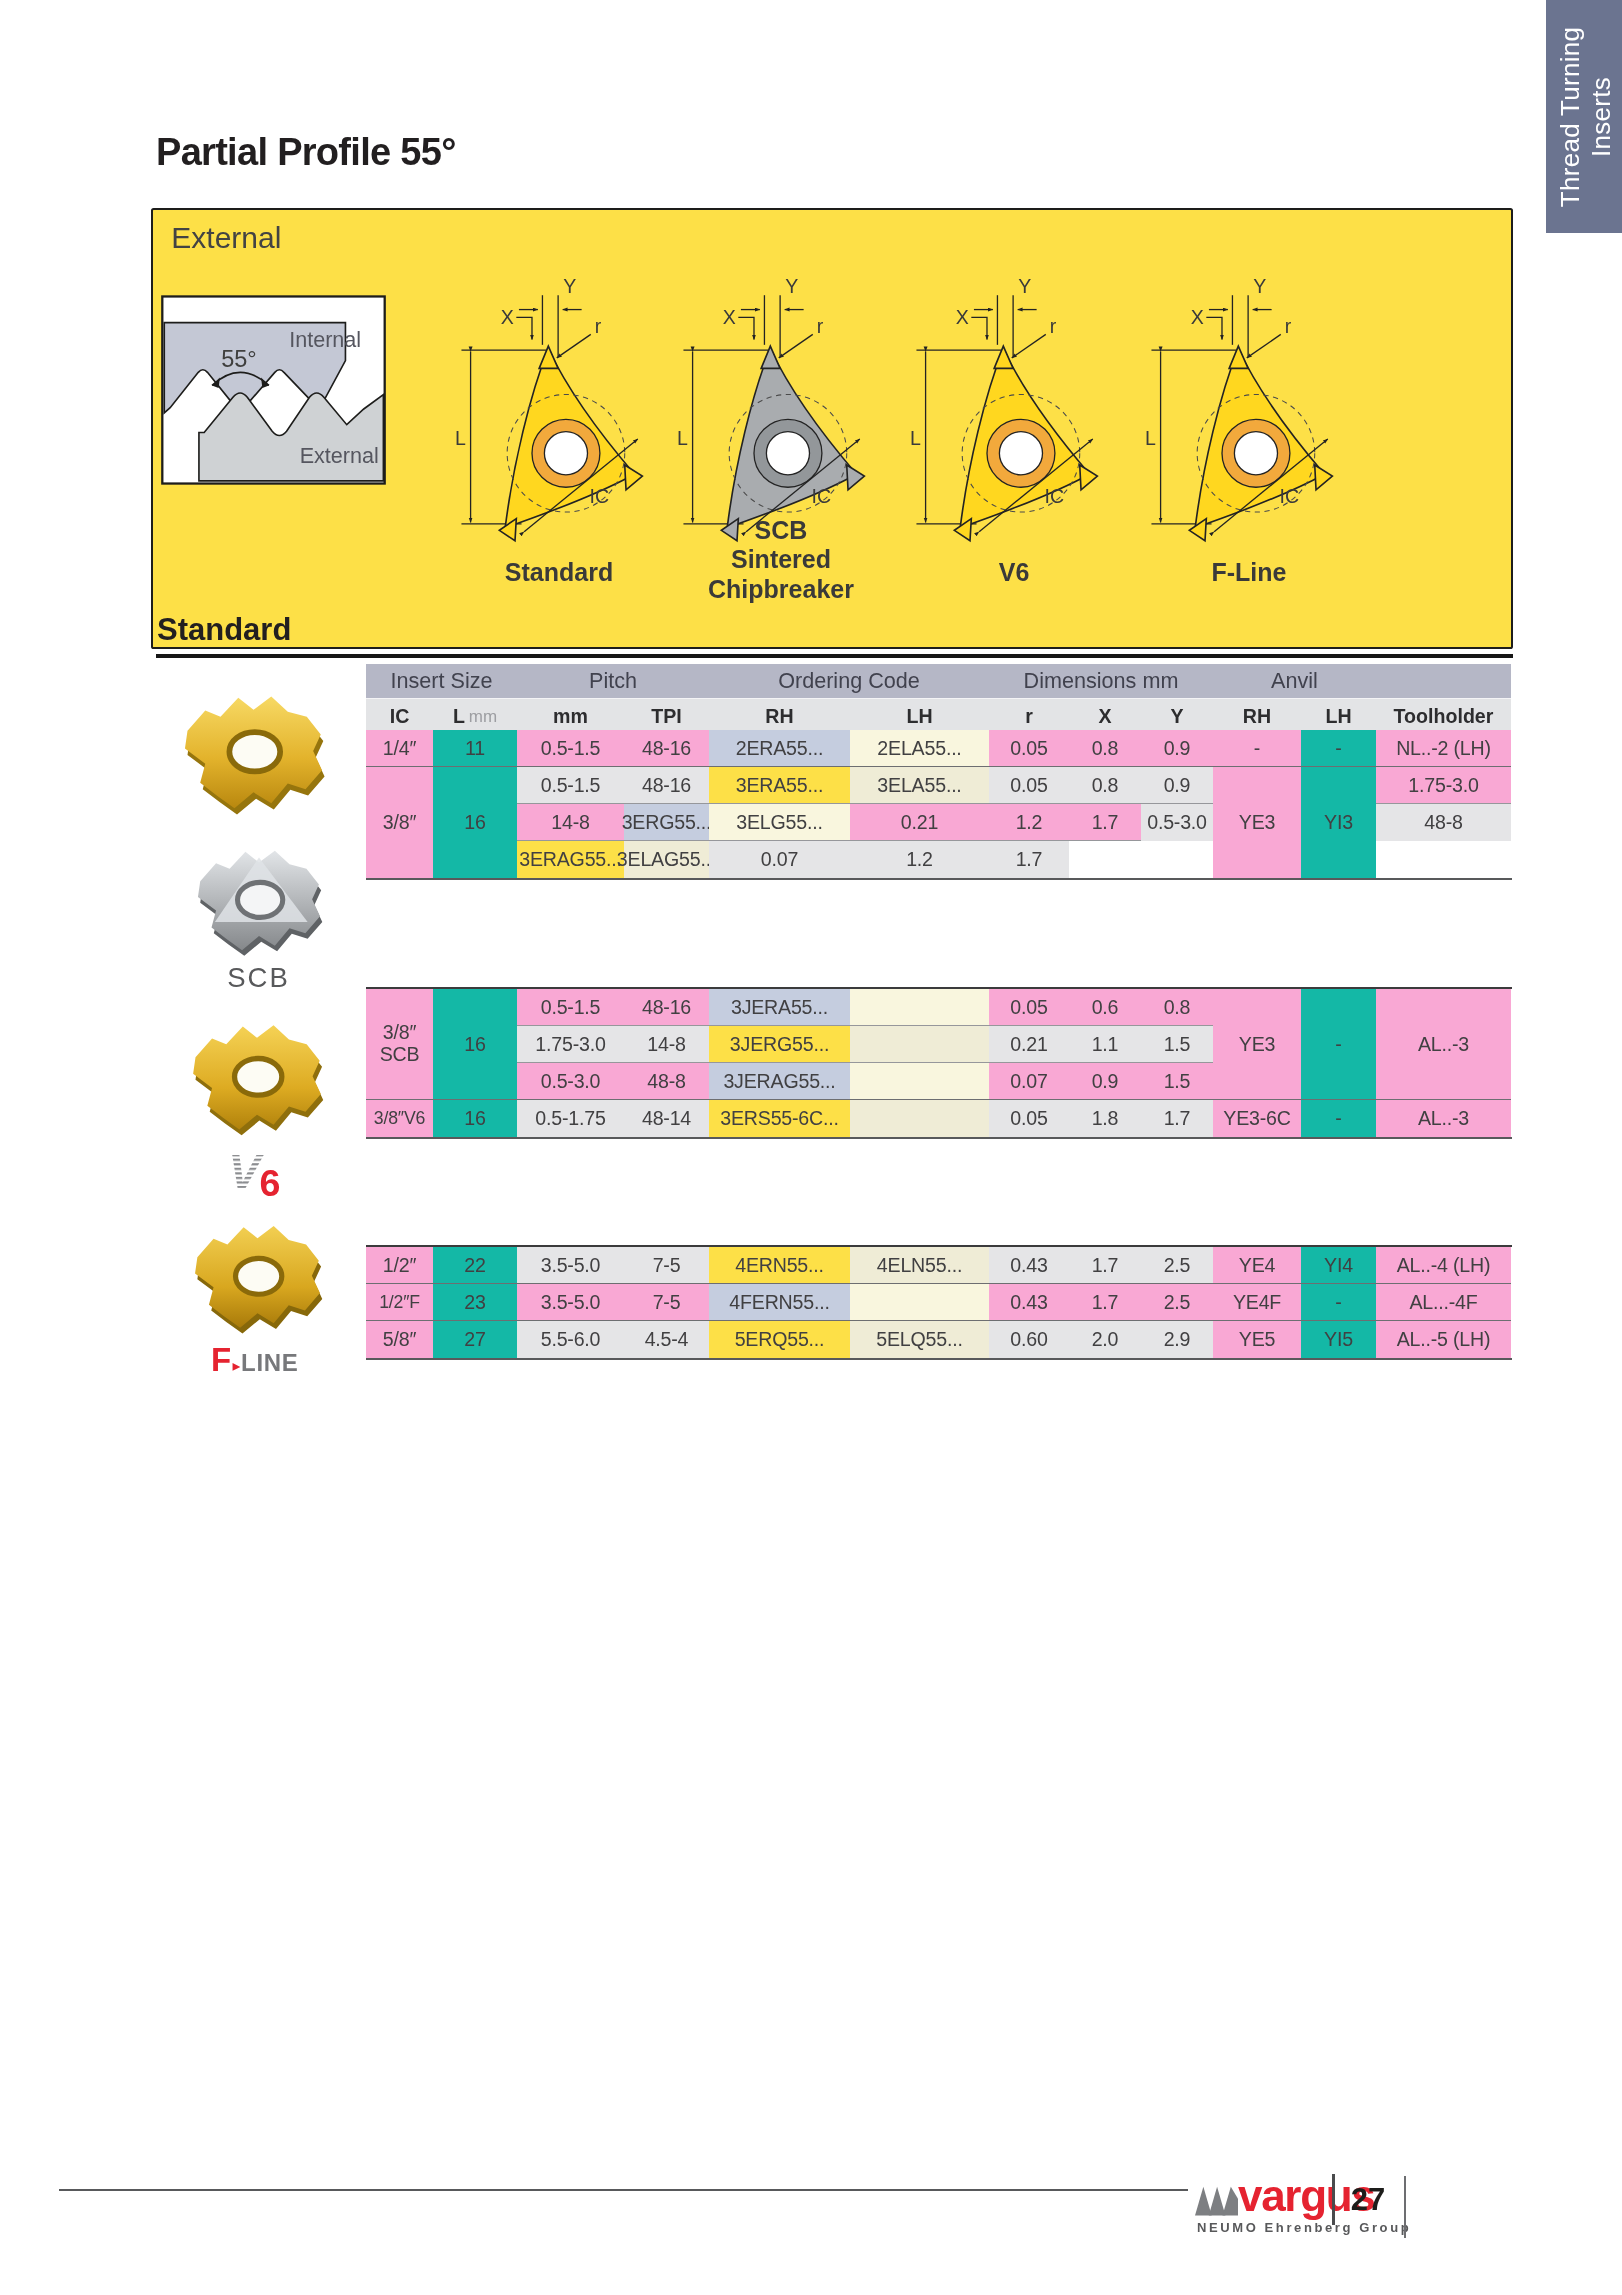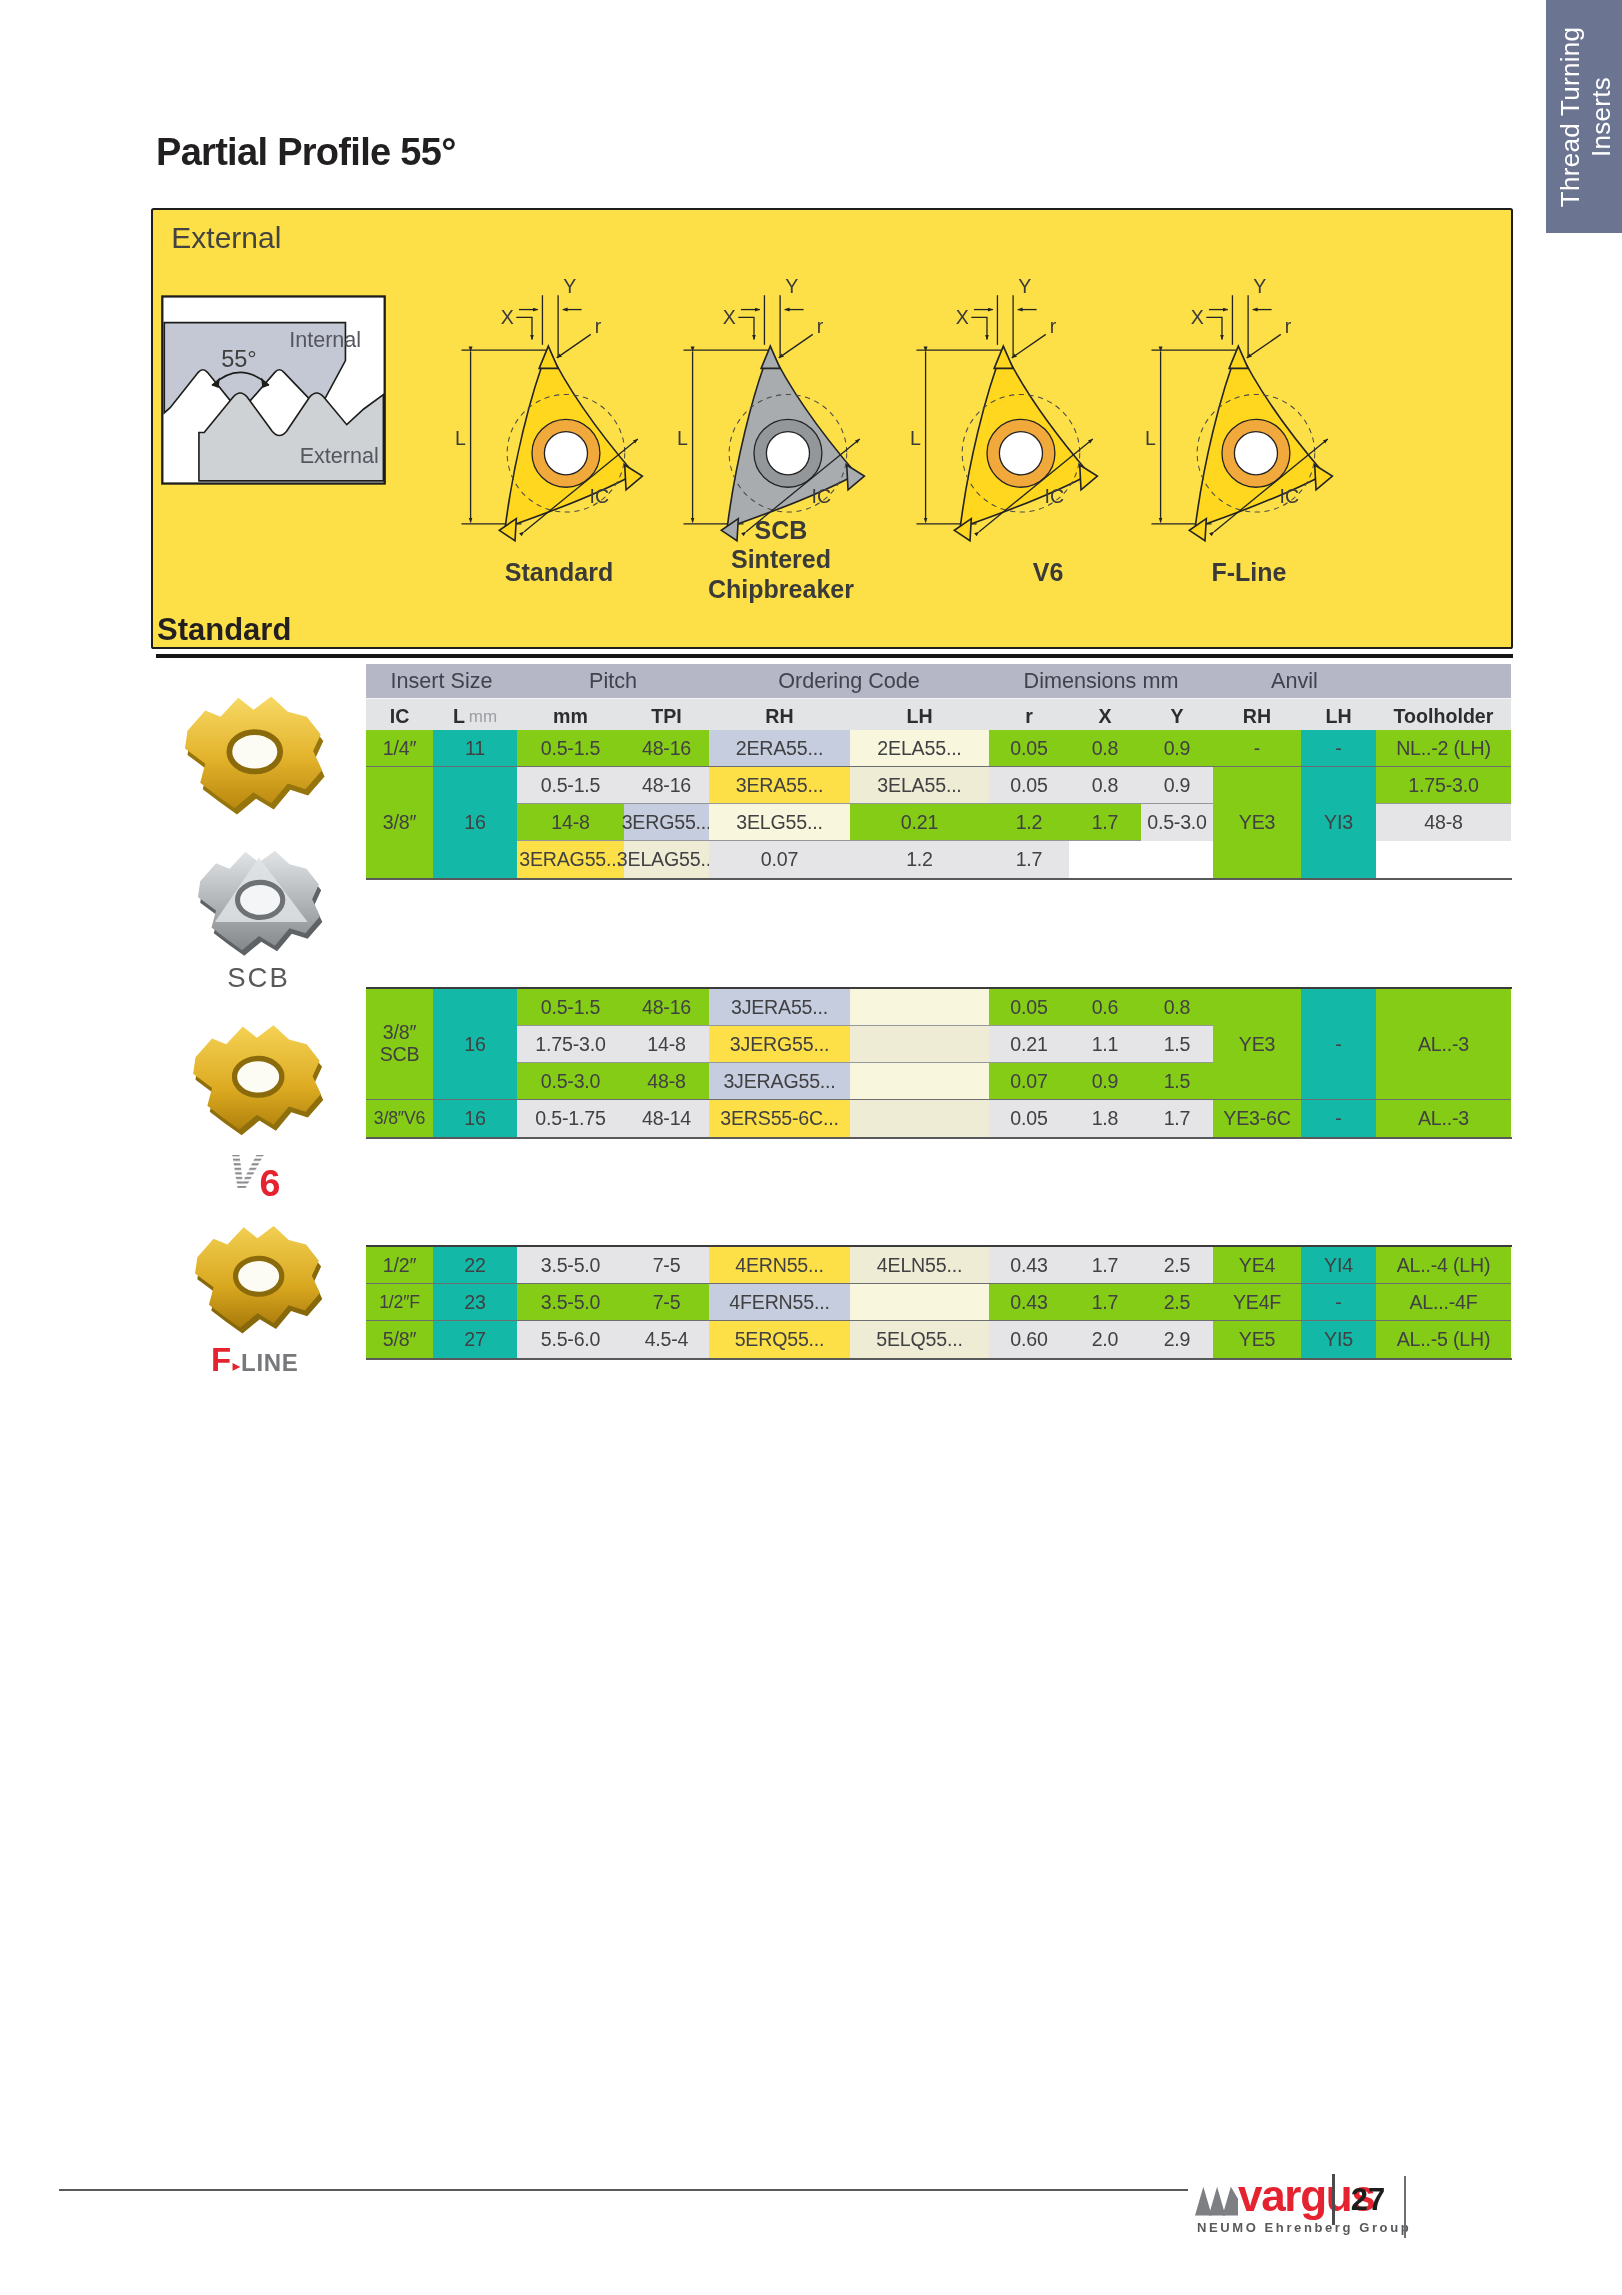--- a/index.html
+++ b/index.html
@@ -32,21 +32,21 @@
   .dash{fill:none;stroke:#4a4a4a;stroke-width:1.6;stroke-dasharray:8 7;}
   .ring{fill:var(--ring);stroke:#232323;stroke-width:2;}
   .holec{fill:#ffffff;stroke:#232323;stroke-width:2;}
   .tdtext{font-size:33px;fill:#55565f;font-family:"Liberation Sans",sans-serif;}
 
   
   .tg{position:absolute;left:366px;width:1146px;display:grid;box-sizing:border-box;
       grid-template-columns:67px 84px 107px 85px 141px 139px 80px 72px 72px 88px 75px 135px;
       grid-auto-rows:37px;}
   .c{display:flex;align-items:center;justify-content:center;font-size:19.6px;color:#414042;letter-spacing:-0.2px;}
-  .w{background:#84cc16;} .g{background:#e5e5e7;} .lg{background:#14b8a6;}
+  .w{background:#f9a8d4;} .g{background:#e5e5e7;} .lg{background:#14b8a6;}
   .bl{background:#c5cddf;} .bl2{background:#fde047;}
   .cr{background:#f9f6de;} .cr2{background:#efecd6;}
   .sb{border-bottom:1.3px solid #6d6e71;}
   .sl{border-bottom:1px solid #96979b;}
   .sp3{grid-row:span 3;}
   .small{font-size:17.7px;}
   .ic2{flex-direction:column;line-height:21.6px;}
   .grp{background:#b5b7c6;color:#41424e;font-size:21.6px;display:flex;align-items:center;justify-content:center;
        border-bottom:1.3px solid #f4f4f6;}
   .ch{background:#e3e4e6;color:#2d2d2f;font-weight:700;font-size:19.6px;display:flex;align-items:center;justify-content:center;
@@ -236,21 +236,21 @@
     <text class="dlab" x="220" y="98">r</text>
   </svg>
 </div>
 
     <div class="caption" style="left:298px;top:348px">Standard</div>
     <div class="caption" style="left:520px;top:306px">
       <div>SCB</div>
       <div>Sintered</div>
       <div>Chipbreaker</div>
     </div>
-    <div class="caption" style="left:787px;top:348px">V6</div>
+    <div class="caption" style="left:753px;top:348px">V6</div>
     <div class="caption" style="left:988px;top:348px">F-Line</div>
   </div>
 
   <div class="std-heading">Standard</div>
   <div class="heading-bar"></div>
 
   <svg class="photo" style="left:171px;top:675px" viewBox="0 0 260 230" width="165" height="156">
     <defs>
         <linearGradient id="goldA" x1="0" y1="0" x2="0" y2="1">
       <stop offset="0" stop-color="#f7d964"></stop>

